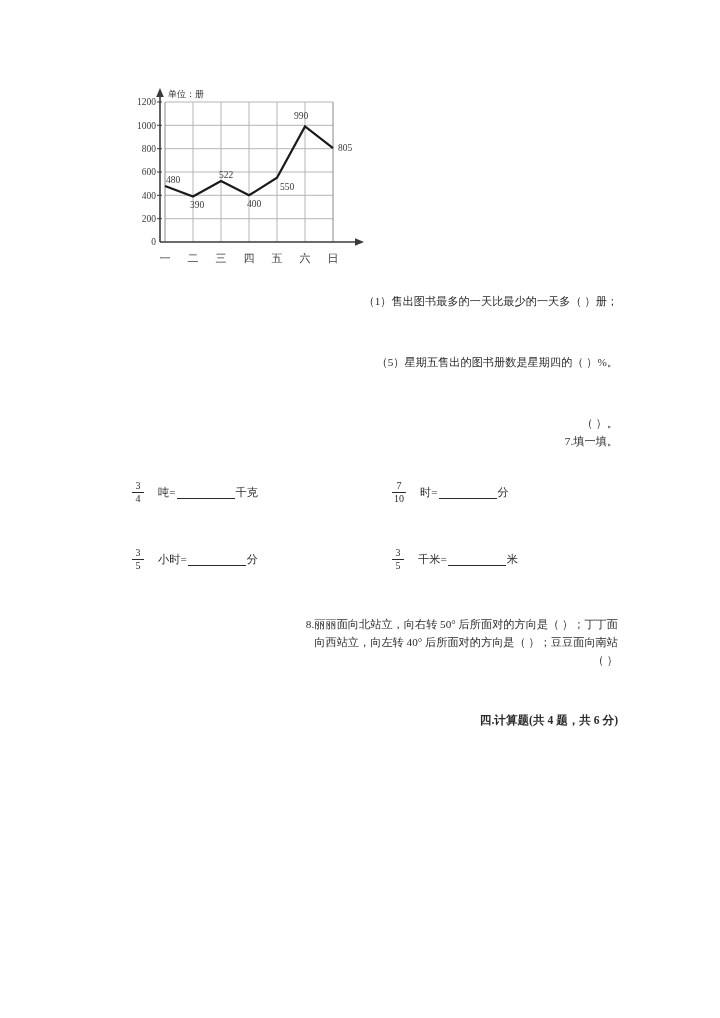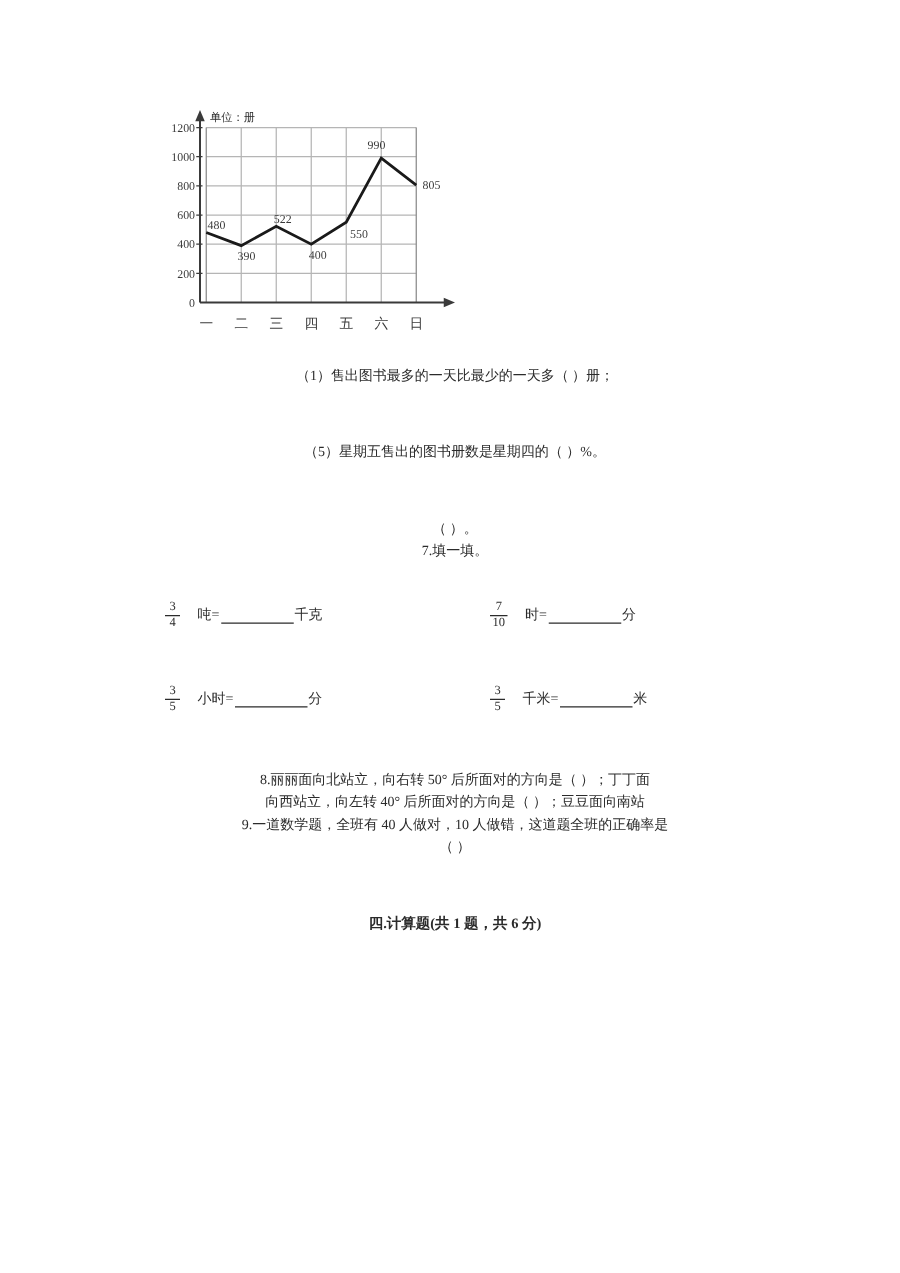--- a/index.html
+++ b/index.html
@@ -40,21 +40,21 @@
     width: 508px;
     font-size: 11.2px;
     line-height: 1.62;
     color: #2b2b2b;
     font-family: "Liberation Serif", "DejaVu Serif", serif;
   }
   .gap-lg { height: 43px; }
   .gap-md { height: 30px; }
   .gap-sm { height: 15px; }
 
-  .para { margin: 0; padding: 0; text-align: center; }
+  .para { margin: 0; padding: 0; text-align: right; }
 
   
   .frac-row {
     display: flex;
     align-items: center;
     width: 100%;
   }
   .frac-cell {
     display: flex;
     align-items: center;
@@ -235,24 +235,23 @@
         <span class="frac-label">千米=</span>
         <span class="blank-line"></span>
         <span class="frac-label">米</span>
       </div>
     </div>
 
     <div class="gap-lg"></div>
 
     <p class="para">8.丽丽面向北站立，向右转 50° 后所面对的方向是（              ）；丁丁面</p>
     <p class="para">向西站立，向左转 40° 后所面对的方向是（             ）；豆豆面向南站</p>
-    <p class="para">9.一道数学题，全班有 40 人做对，10 人做错，这道题全班的正确率是</p>
     <p class="para">（       ）</p>
 
     <div class="gap-lg"></div>
 
-    <p class="para section-head">四.计算题(共 1 题，共 6 分)</p>
+    <p class="para section-head">四.计算题(共 4 题，共 6 分)</p>
 
     <div class="gap-sm"></div>
 
   </div>
 
 </div>
 
 </body></html>

